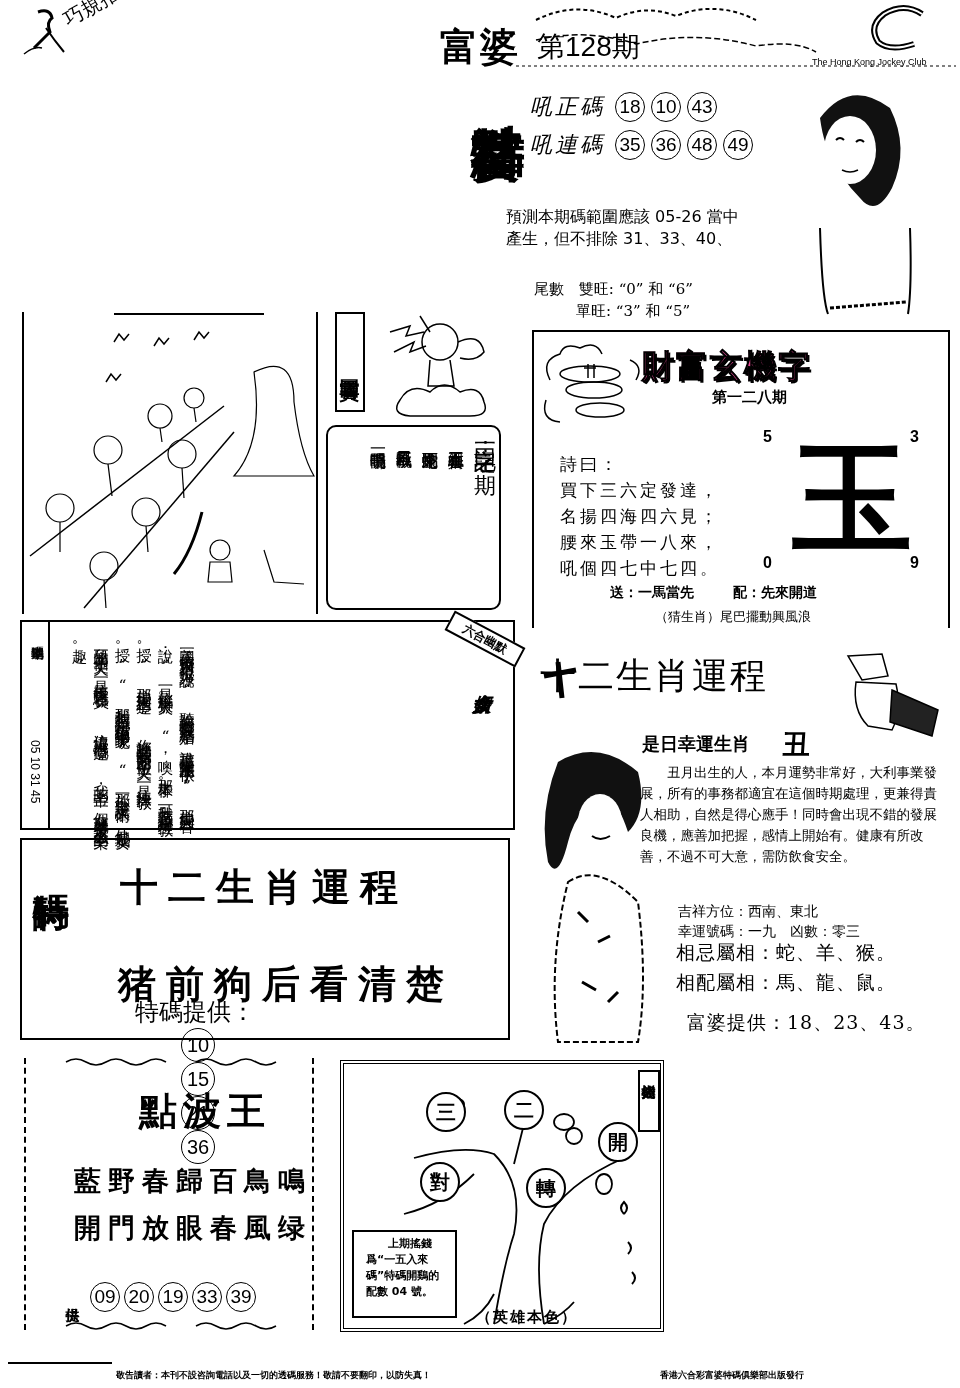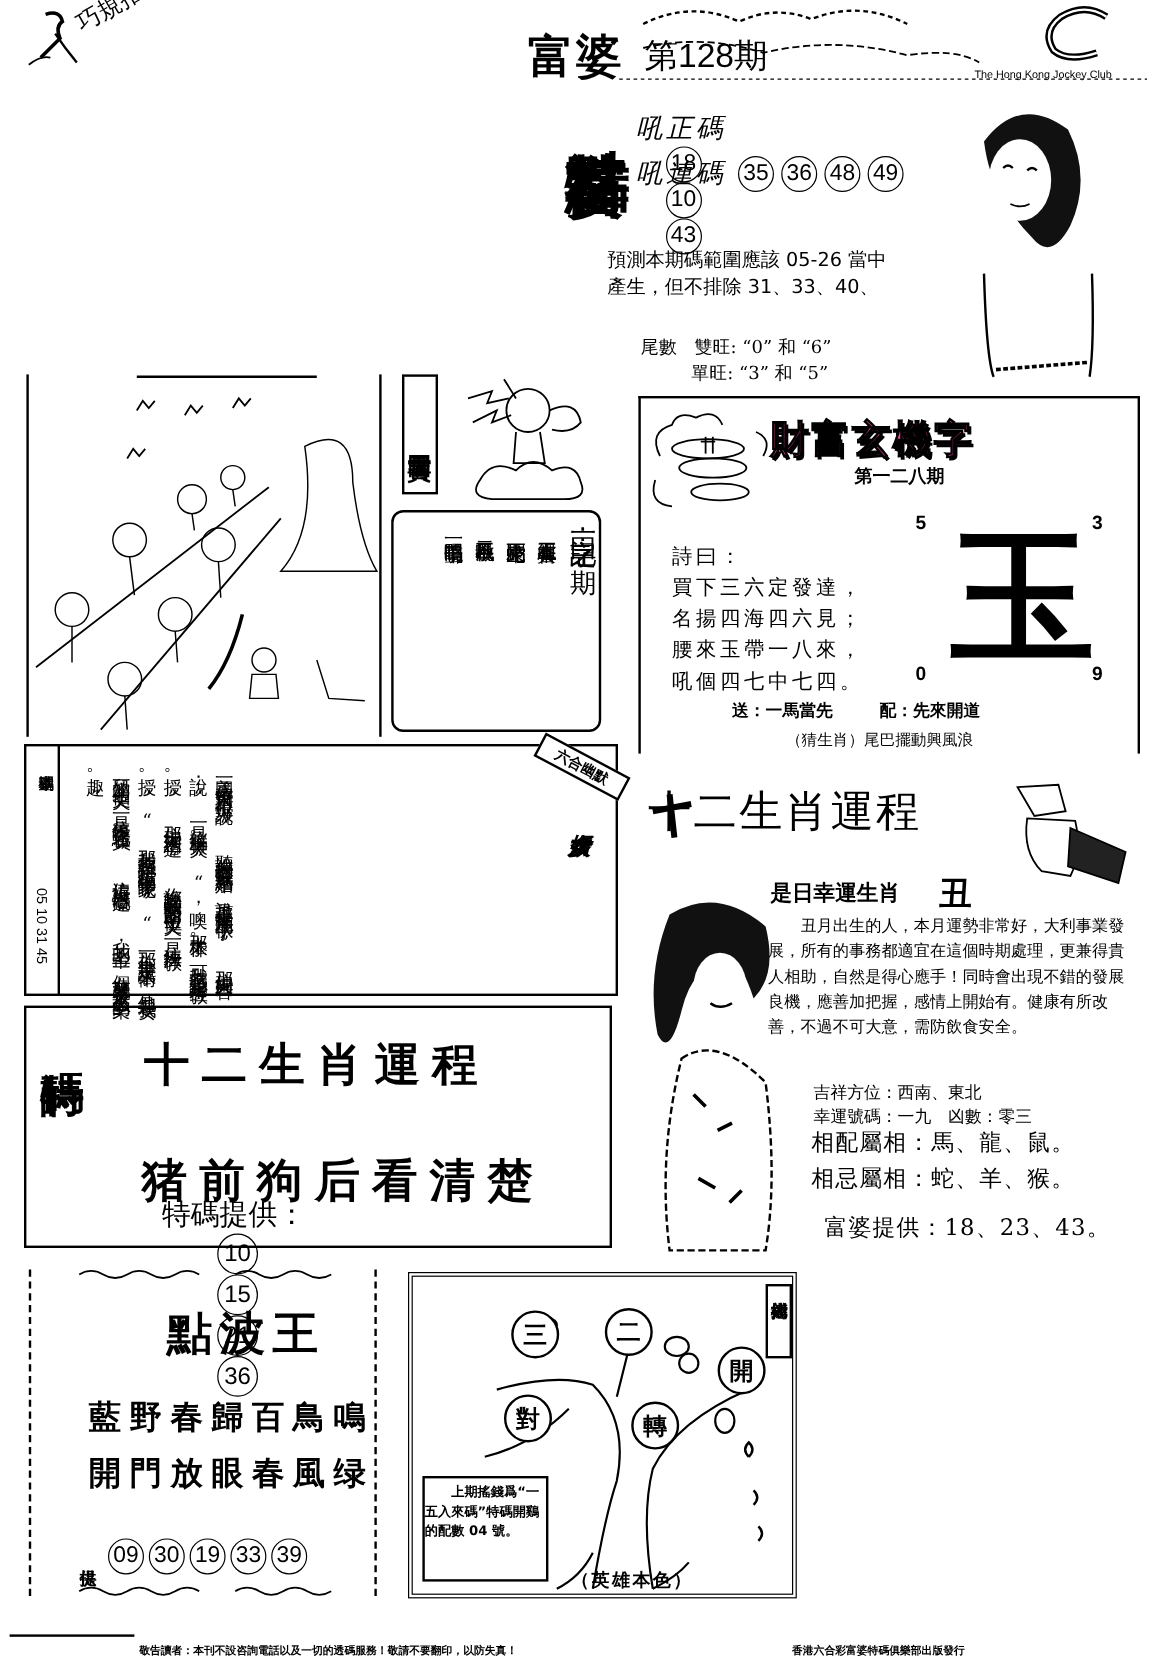--- a/index.html
+++ b/index.html
@@ -77,21 +77,21 @@
   #wave-line1 { left: 74px; top: 1163px; font-size: 27px; font-weight: bold; letter-spacing: 7px; font-family: "DejaVu Sans", sans-serif; }
   #wave-line2 { left: 74px; top: 1210px; font-size: 27px; font-weight: bold; letter-spacing: 7px; font-family: "DejaVu Sans", sans-serif; }
   #wave-nums { left: 66px; top: 1282px; display: flex; align-items: center; }
   #wave-nums .lbl { font-size: 14px; font-weight: bold; writing-mode: vertical-rl; margin-right: 10px; font-family: "DejaVu Sans", sans-serif; line-height: 14px; }
   #wave-nums .circ { margin-right: 4px; }
 
   
   #tree-box { left: 340px; top: 1060px; width: 324px; height: 272px; border: 4px double #000; }
   #tree-label { left: 638px; top: 1070px; width: 22px; height: 62px; border: 2px solid #000; font-size: 14px; font-weight: bold; writing-mode: vertical-rl; text-orientation: upright; line-height: 18px; padding-top: 2px; }
   .tree-ball { position: absolute; width: 40px; height: 40px; border: 2px solid #000; border-radius: 50%; text-align: center; line-height: 36px; font-size: 20px; font-weight: bold; background: #fff; }
-  #tree-note { left: 352px; top: 1230px; width: 105px; height: 88px; border: 2px solid #000; font-size: 11px; line-height: 16px; padding: 4px 0; font-weight: bold; font-family: "DejaVu Sans", sans-serif; text-indent: 2em; }
+  #tree-note { left: 352px; top: 1230px; width: 105px; height: 88px; border: 2px solid #000; font-size: 11px; line-height: 16px; padding: 4px 12px; font-weight: bold; font-family: "DejaVu Sans", sans-serif; text-indent: 2em; }
   #tree-caption { left: 476px; top: 1308px; font-size: 15px; font-weight: bold; letter-spacing: 2px; }
 
   
   #footer-left { left: 116px; top: 1369px; font-size: 9px; font-weight: bold; }
   #footer-right { left: 660px; top: 1369px; font-size: 9px; font-weight: bold; }
 </style>
 </head>
 <body>
 
 <div class="abs" style="left:20px;top:4px;">
@@ -115,21 +115,21 @@
 <div id="hkjc-logo" class="abs">
   <svg width="70" height="48" viewBox="0 0 70 48">
     <path d="M58 10 Q40 -2 20 10 Q4 22 14 38 Q26 48 50 40" fill="none" stroke="#000" stroke-width="6"></path>
     <path d="M58 10 Q40 -2 20 10 Q4 22 14 38 Q26 48 50 40" fill="none" stroke="#fff" stroke-width="2"></path>
   </svg>
 </div>
 <div id="hkjc" class="abs">The Hong Kong Jockey Club</div>
 
 <div id="side-title" class="abs">富婆點特</div>
 
-<div class="abs pick-row" style="top:92px;flex-direction:column;">
+<div class="abs pick-row" style="top:92px;">
   <span class="lbl">吼正碼</span>
   <span class="circ">18</span>
   <span class="circ">10</span>
   <span class="circ">43</span>
 </div>
 <div class="abs pick-row" style="top:130px;">
   <span class="lbl">吼連碼</span>
   <span class="circ">35</span>
   <span class="circ">36</span>
   <span class="circ">48</span>
@@ -289,22 +289,22 @@
     <path d="M30 140 Q60 120 100 160 Q110 240 100 300 L20 300 Q10 220 30 140 Z" fill="none" stroke="#000" stroke-width="2" stroke-dasharray="6 3"></path>
     <path d="M40 170 l10 10 M60 200 l12 -6 M44 240 l14 8 M70 260 l10 -10" stroke="#000" stroke-width="3"></path>
   </svg>
 </div>
 <div id="zodiac-desc" class="abs">丑月出生的人，本月運勢非常好，大利事業發展，所有的事務都適宜在這個時期處理，更兼得貴人相助，自然是得心應手！同時會出現不錯的發展良機，應善加把握，感情上開始有。健康有所改善，不過不可大意，需防飲食安全。</div>
 <div id="zodiac-dir" class="abs">
   <div>吉祥方位：西南、東北</div>
   <div>幸運號碼：一九　凶數：零三</div>
 </div>
 <div id="zodiac-match" class="abs">
+  <div>相忌屬相：蛇、羊、猴。</div>
   <div>相配屬相：馬、龍、鼠。</div>
-  <div>相忌屬相：蛇、羊、猴。</div>
 </div>
 <div id="zodiac-provide" class="abs">富婆提供：18、23、43。</div>
 
 <div id="poem-box" class="abs"></div>
 <div id="poem-side" class="abs">特碼詩</div>
 <div id="poem-line1" class="abs">十二生肖運程</div>
 <div id="poem-line2" class="abs">猪前狗后看清楚</div>
 <div id="poem-nums" class="abs">
   <span>特碼提供：</span>
   <span class="circ">10</span>
@@ -320,21 +320,21 @@
     <path d="M40 268 q10 -6 20 0 t20 0 t20 0 t20 0 t20 0" fill="none" stroke="#000" stroke-width="1.5"></path>
     <path d="M170 268 q10 -6 20 0 t20 0 t20 0 t20 0" fill="none" stroke="#000" stroke-width="1.5"></path>
   </svg>
 </div>
 <div id="wave-title" class="abs">點波王</div>
 <div id="wave-line1" class="abs">藍野春歸百鳥鳴</div>
 <div id="wave-line2" class="abs">開門放眼春風绿</div>
 <div id="wave-nums" class="abs">
   <span class="lbl">提供</span>
   <span class="circ">09</span>
-  <span class="circ">30</span>
+  <span class="circ">20</span>
   <span class="circ">19</span>
   <span class="circ">33</span>
   <span class="circ">39</span>
 </div>
 
 <div id="tree-box" class="abs">
   <svg width="316" height="264" viewBox="0 0 316 264" style="position:absolute;left:0;top:0;">
     <g fill="none" stroke="#000" stroke-width="1.8">
       <path d="M150 260 Q160 200 170 170 Q180 120 150 90 Q120 80 70 94"></path>
       <path d="M200 260 Q190 200 200 160 Q220 120 280 94"></path>

